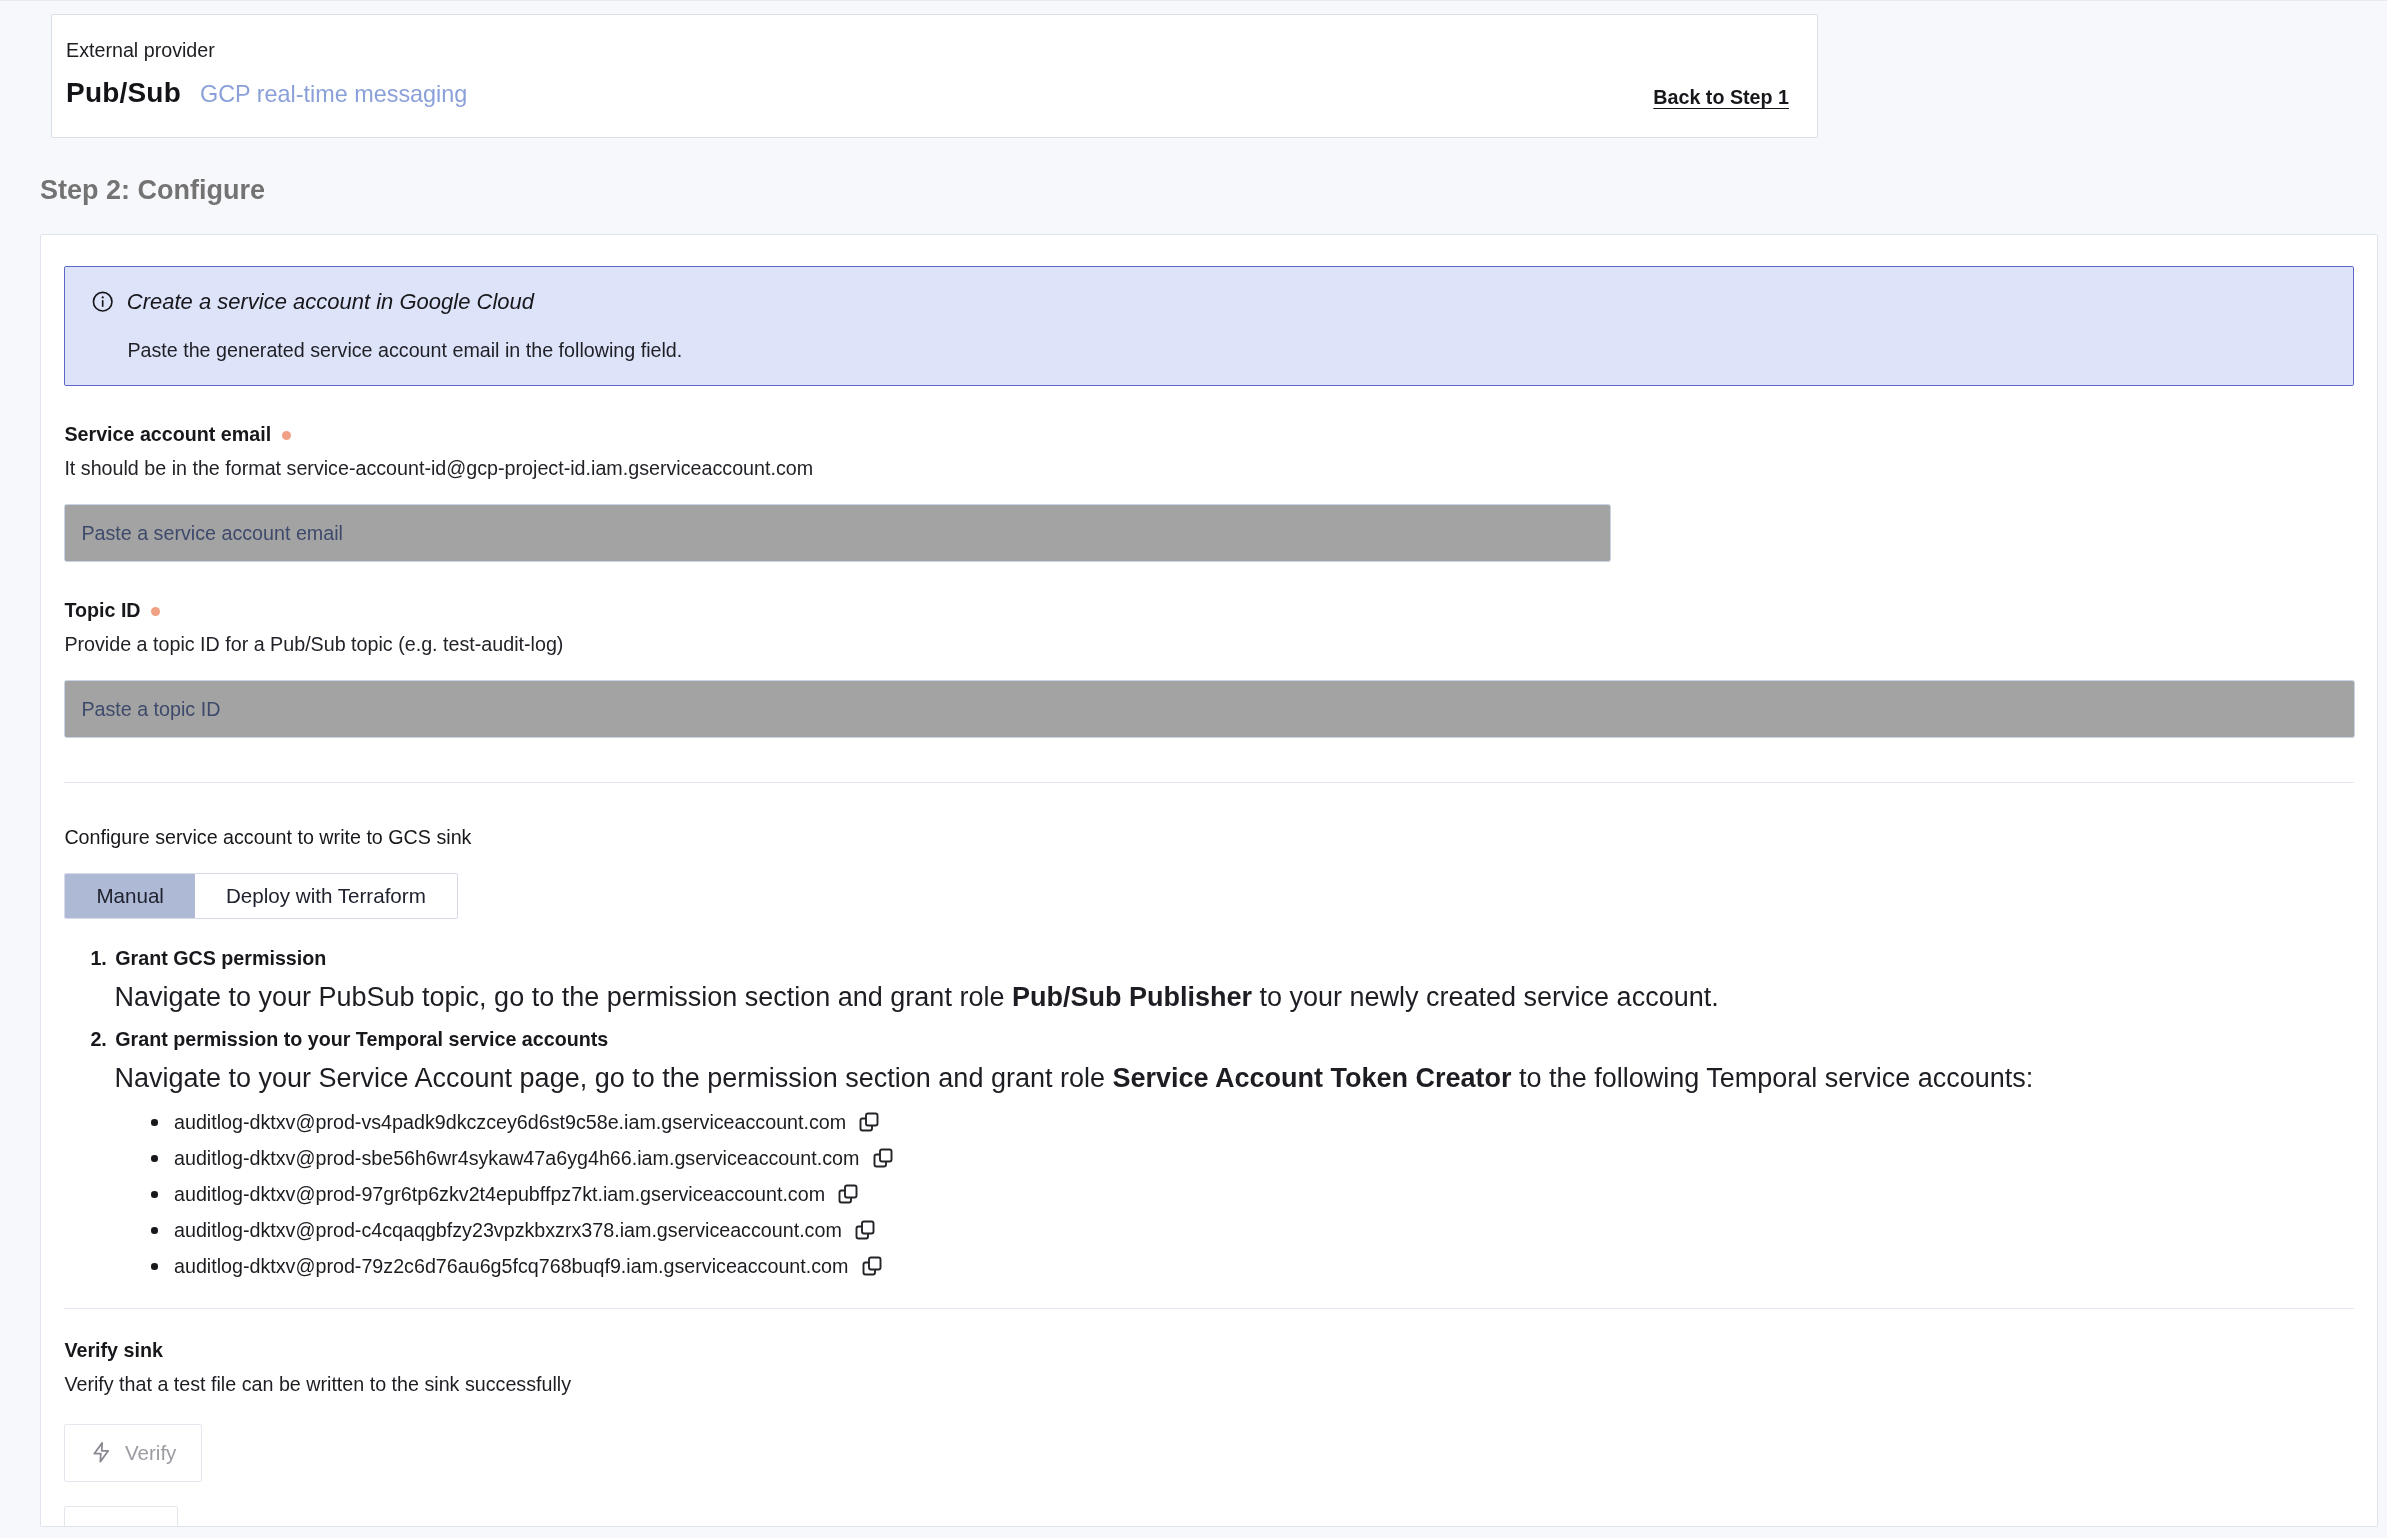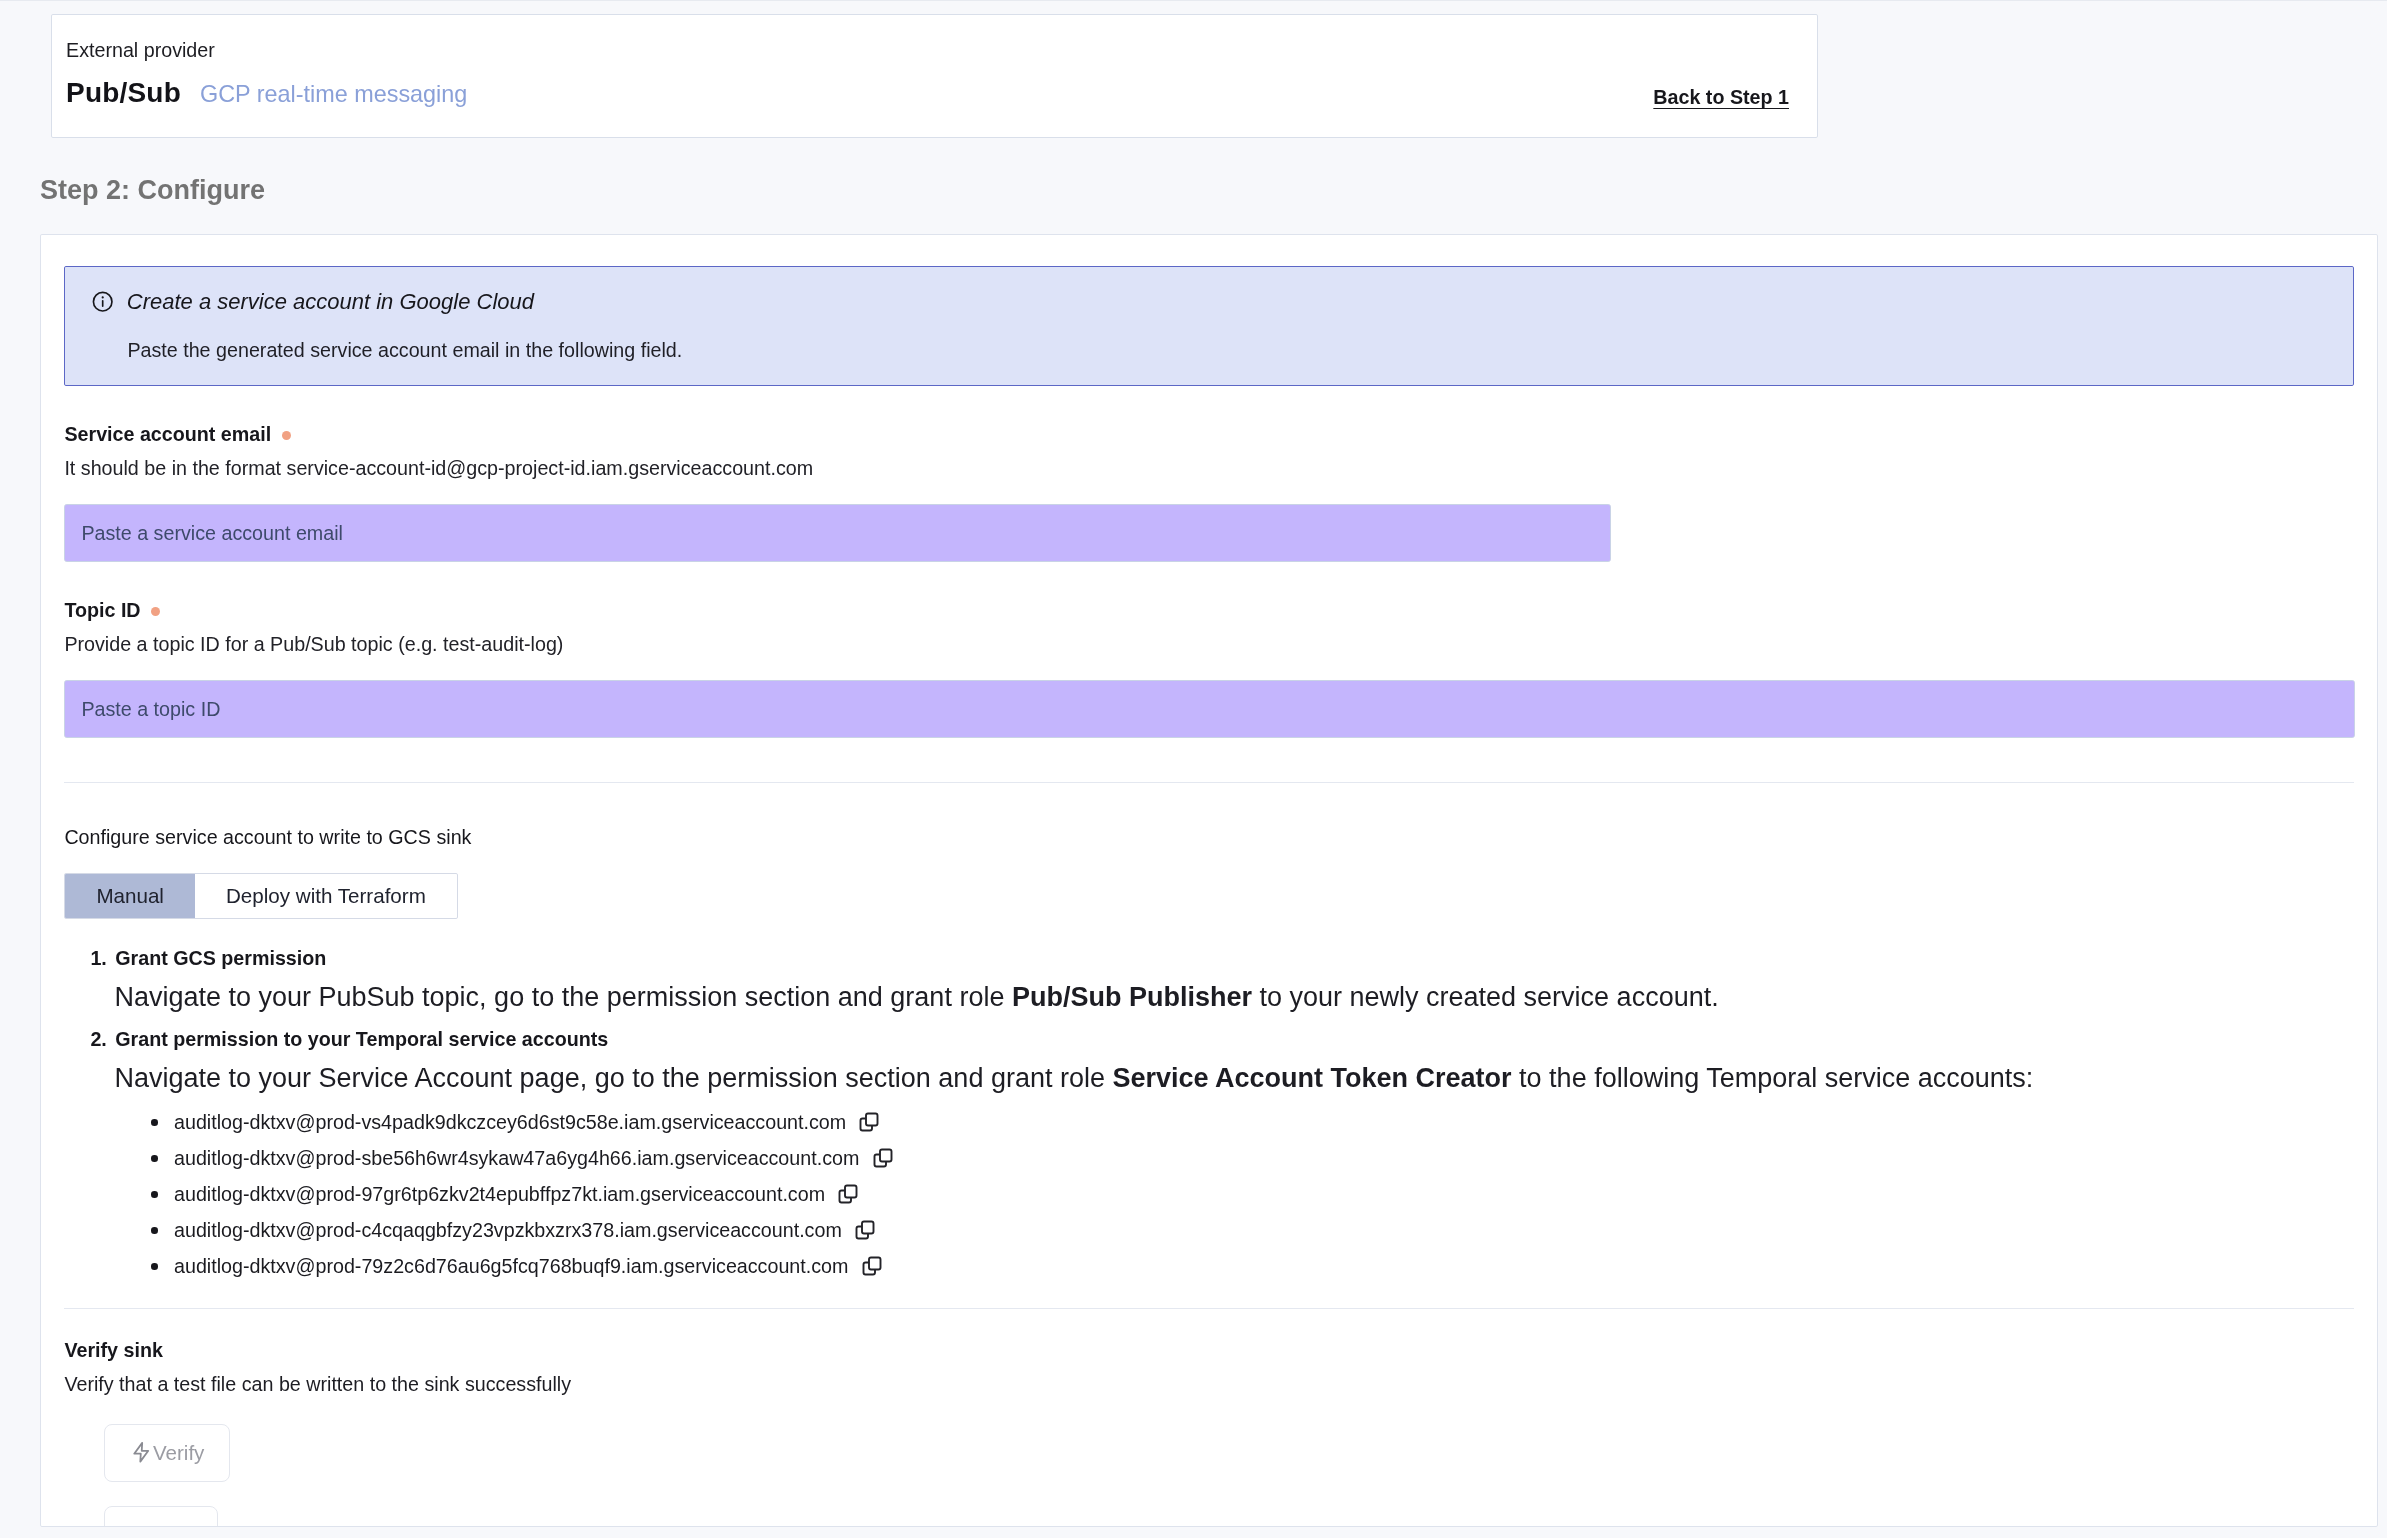--- a/index.html
+++ b/index.html
@@ -66,21 +66,21 @@
   .field-label-row { display:flex; align-items:center; }
   .field-label { font-size:19.7px; font-weight:600; color:#17171c; }
   .required-dot {
     width:9.4px; height:9.4px; border-radius:50%;
     background:#f1a183; margin-left:10.3px; margin-top:1.9px;
   }
   .field-hint { margin-top:11.2px; font-size:19.7px; color:#222228; }
   .text-input {
     display:block; margin-top:24px;
     height:58px; border:0.9px solid #c9d3e6; border-radius:2.8px;
-    background:#c4b5fd; padding:0 16px;
+    background:#a3a3a3; padding:0 16px;
     font-family:"Liberation Sans", sans-serif;
     font-size:19.7px; color:#1b2036; outline:none;
   }
   .text-input::placeholder { color:#3e4a6b; opacity:1; }
   .input-email { width:1547px; }
   .input-topic { width:2291px; }
 
   .divider { border:none; border-top:0.9px solid #e4e8f0; margin-top:44px; }
 
   
@@ -114,25 +114,25 @@
   .copy-btn {
     background:none; border:none; cursor:pointer;
     margin-left:11.2px; padding:0; display:flex; align-items:center;
   }
   .copy-btn svg { width:24px; height:24px; }
 
   
   .verify-title { margin-top:30px; font-size:19.7px; font-weight:700; color:#17171c; }
   .verify-desc { margin-top:10.3px; font-size:19.7px; color:#1d1d23; }
   .btn {
-    display:inline-flex; align-items:center; justify-content:center; 
+    display:inline-flex; align-items:center; justify-content:center; gap:12px;
     height:58px; padding:0 25px;
-    background:#fff; border:0.9px solid #e4e7ee; border-radius:8px;
+    background:#fff; border:0.9px solid #e4e7ee; border-radius:2px;
     font-family:"Liberation Sans", sans-serif;
-    font-size:20.6px; color:#9b9ca3; cursor:default;margin-left:40px;
+    font-size:20.6px; color:#9b9ca3; cursor:default;
   }
   .btn-verify { margin-top:28px; }
   .btn-create { display:inline-flex; margin-top:24px; }
   .row { display:block; }
 </style>
 </head>
 <body>
 
 <div class="header-card">
   <div>

